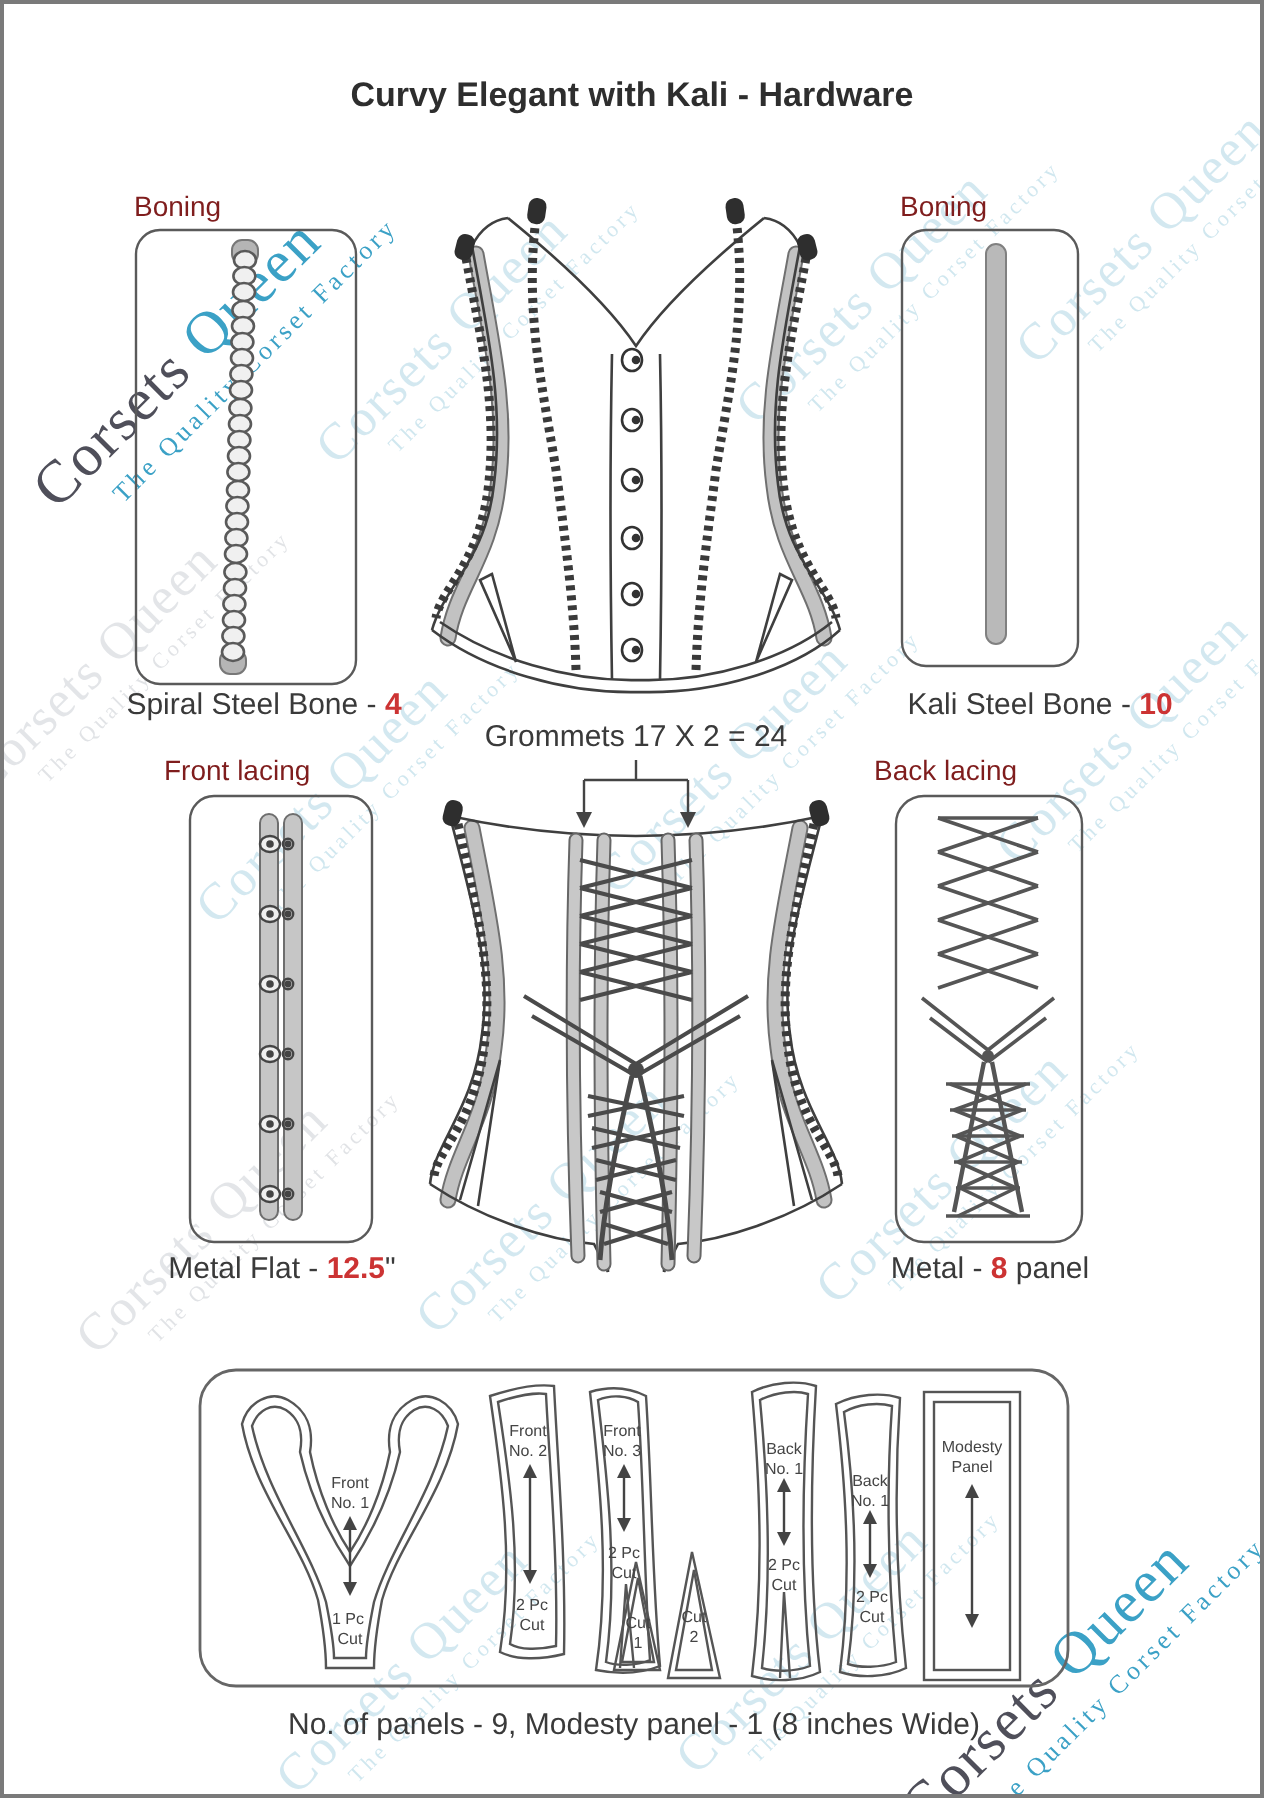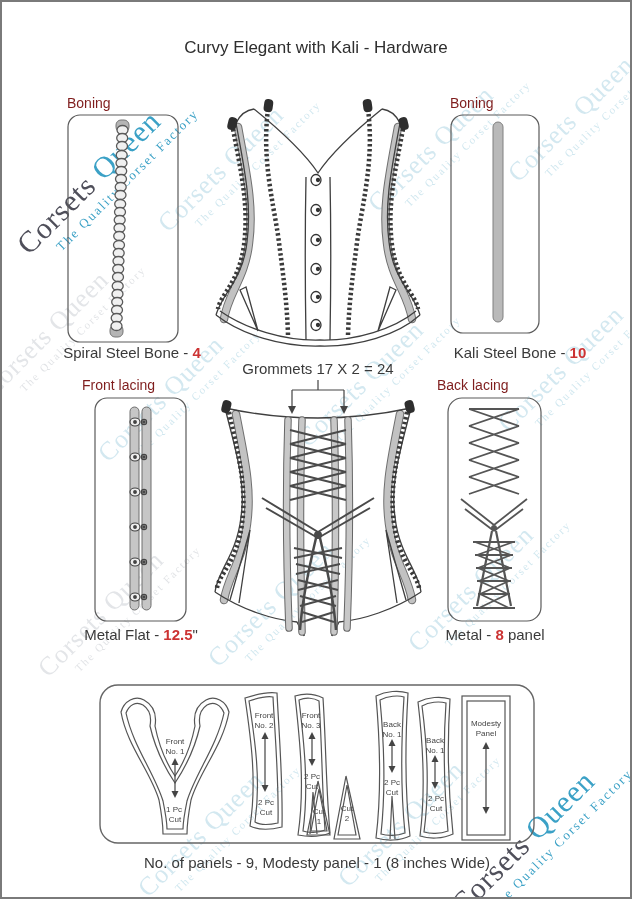--- a/index.html
+++ b/index.html
@@ -19,21 +19,21 @@
   .wm-line2 { font-size:13px; color:#3ba1c6; letter-spacing:2px; margin-top:1px; padding-left:26px; }
   .wm.big2 .wm-line1 { font-size:36px; }
   .wm.faint .wm-line1 { font-size:26px; }
   .wm.faint .wm-dark, .wm.faint .wm-teal { color:rgba(110,180,205,0.30); }
   .wm.faint .wm-line2 { color:rgba(110,180,205,0.32); font-size:11px; }
   .wm.gray .wm-dark, .wm.gray .wm-teal { color:rgba(140,148,158,0.24); }
   .wm.gray .wm-line2 { color:rgba(140,148,158,0.26); }
   
   .ttl {
     position:absolute; left:0; top:36px; width:100%; text-align:center;
-    font-size:17px; color:#2e2e2e;
+    font-size:17px; color:#2e2e2e;font-weight:bold;
   }
   .hd  { position:absolute; text-align:left; font-size:14px; color:#7f1d1d; }
   .cap { position:absolute; text-align:center; font-size:15px; color:#3a3a3a; }
   .cap .red { color:#cc3333; font-weight:bold; }
   .abs { position:absolute; }
   svg { display:block; }
   svg text { font-family:"Liberation Sans", sans-serif; fill:#444444; }
 </style>
 </head>
 <body>

